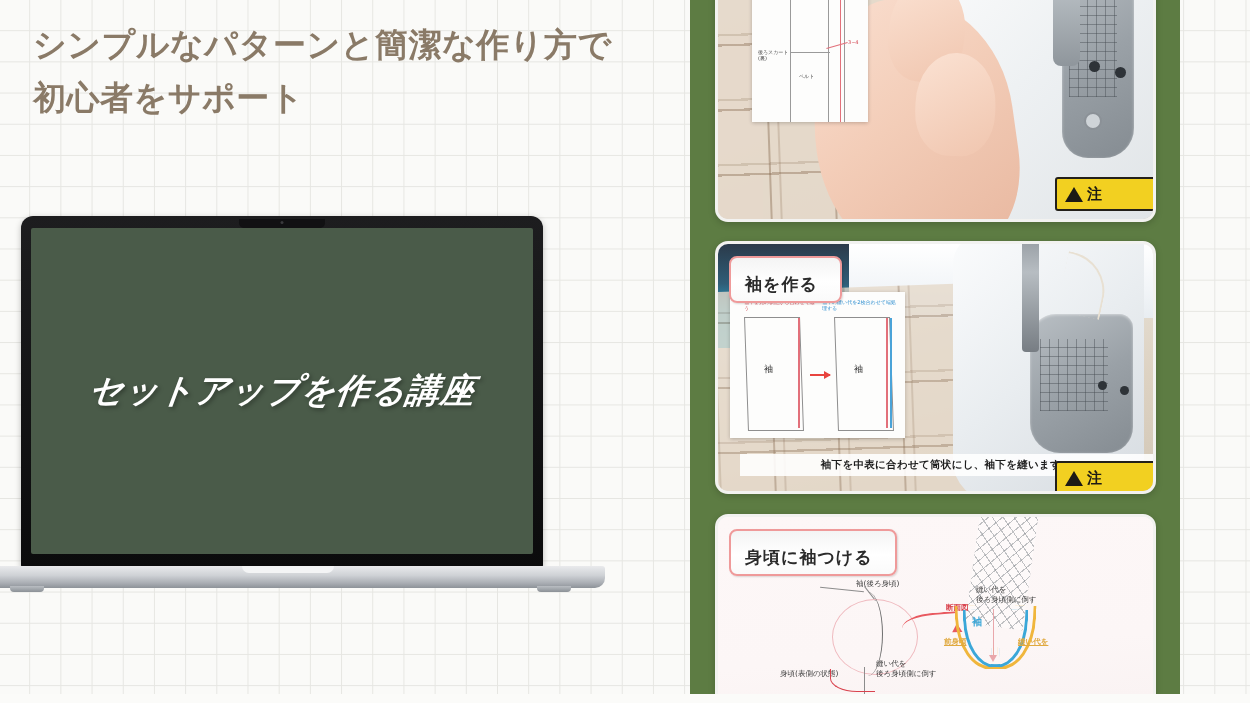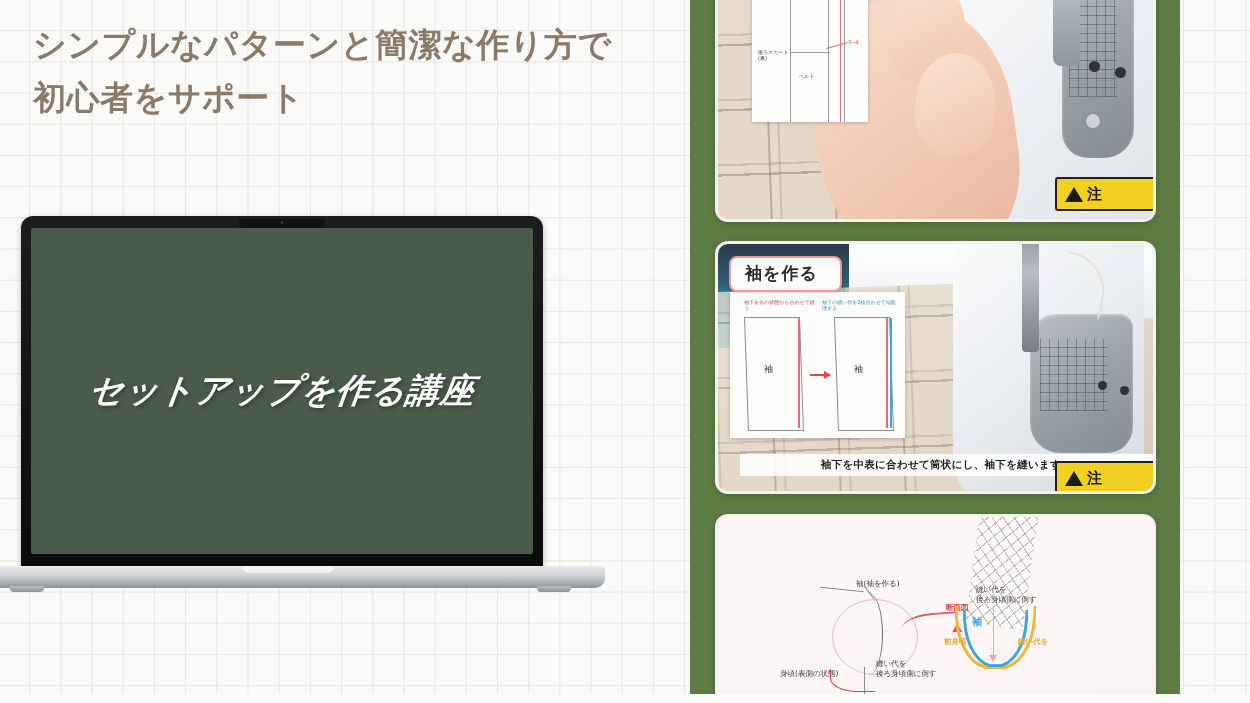--- a/index.html
+++ b/index.html
@@ -164,21 +164,21 @@
 
   
   .step-badge {
     position: absolute;
     left: 11px;
     top: 12px;
     z-index: 6;
     background: linear-gradient(180deg, #f4f4f4 0%, #ffffff 55%, #fafafa 100%);
     border: 2px solid #ef9a9a;
     border-radius: 8px;
-    padding: 4px 22px 5px 14px;
+    padding: 15px 22px 5px 14px;
     font-size: 17px;
     font-weight: 700;
     color: #2b2b2b;
     letter-spacing: 1px;
     box-shadow: 1px 1px 2px rgba(0,0,0,0.14);
     white-space: nowrap;
   }
 
   
   .photo1 {
@@ -349,21 +349,21 @@
   .d3-label {
     position: absolute;
     font-size: 7.5px;
     color: #3b3b3b;
     line-height: 1.3;
     white-space: pre-line;
     font-family: "DejaVu Sans", sans-serif;
   }
   .d3-label.red  { color: #d9434e; font-weight: 700; }
   .d3-label.blue { color: #3ba7d8; font-weight: 700; font-size: 10px; }
-  .d3-label.org  { color: #e0a93f; font-weight: 700; }
+  .d3-label.org  { color: #e0a93f; font-weight: 700; text-decoration: underline; }
   .curve-pink {
     position: absolute;
     border: 1.3px solid #efb9be;
     border-radius: 50%;
   }
   .thin-line { position: absolute; background: #8c8c8c; }
 </style>
 </head>
 <body>
 
@@ -470,21 +470,21 @@
         </div>
         <div class="step-badge">袖を作る</div>
       </div>
     </div>
 
     <div class="card card-3">
       <div class="card-inner">
         <div class="card3-bg">
           <div class="lace"></div>
 
-          <span class="d3-label" style="left:138px;top:62px;">袖(袖を作る)</span>
+          <span class="d3-label" style="left:138px;top:62px;">袖(後ろ身頃)</span>
           <div class="thin-line" style="left:102px;top:72px;width:44px;height:1px;transform:rotate(6deg);"></div>
           <div class="thin-line" style="left:143px;top:76px;width:18px;height:1px;transform:rotate(52deg);"></div>
 
           <div class="curve-pink" style="left:114px;top:82px;width:84px;height:74px;"></div>
           <div style="position:absolute;left:140px;top:75px;width:24px;height:84px;border-right:1.3px solid #6f6f6f;border-radius:0 60% 60% 0/0 50% 50% 0;"></div>
           <div class="thin-line" style="left:146px;top:150px;width:1px;height:82px;"></div>
 
           <span class="d3-label" style="left:62px;top:152px;">身頃(表側の状態)</span>
           <span class="d3-label" style="left:158px;top:142px;">縫い代を
 後ろ身頃側に倒す</span>
@@ -501,17 +501,18 @@
 
           <div style="position:absolute;left:238px;top:88px;width:38px;height:62px;border-left:3px solid #f0b63c;border-bottom:3px solid #f0b63c;border-radius:0 0 0 82%;transform:rotate(-3deg);"></div>
           <div style="position:absolute;left:246px;top:92px;width:32px;height:56px;border-left:3px solid #3ba7d8;border-bottom:3px solid #3ba7d8;border-radius:0 0 0 82%;transform:rotate(-3deg);"></div>
           <div style="position:absolute;left:276px;top:88px;width:38px;height:62px;border-right:3px solid #f0b63c;border-bottom:3px solid #f0b63c;border-radius:0 0 82% 0;transform:rotate(3deg);"></div>
           <div style="position:absolute;left:274px;top:92px;width:32px;height:56px;border-right:3px solid #3ba7d8;border-bottom:3px solid #3ba7d8;border-radius:0 0 82% 0;transform:rotate(3deg);"></div>
 
           <span class="d3-label blue" style="left:254px;top:98px;">袖</span>
           <span class="d3-label org" style="left:226px;top:120px;">前身頃</span>
           <span class="d3-label org" style="left:300px;top:120px;">縫い代を</span>
         </div>
+        <div class="step-badge">身頃に袖つける</div>
       </div>
     </div>
 
   </div>
 </div>
 
 </body></html>

